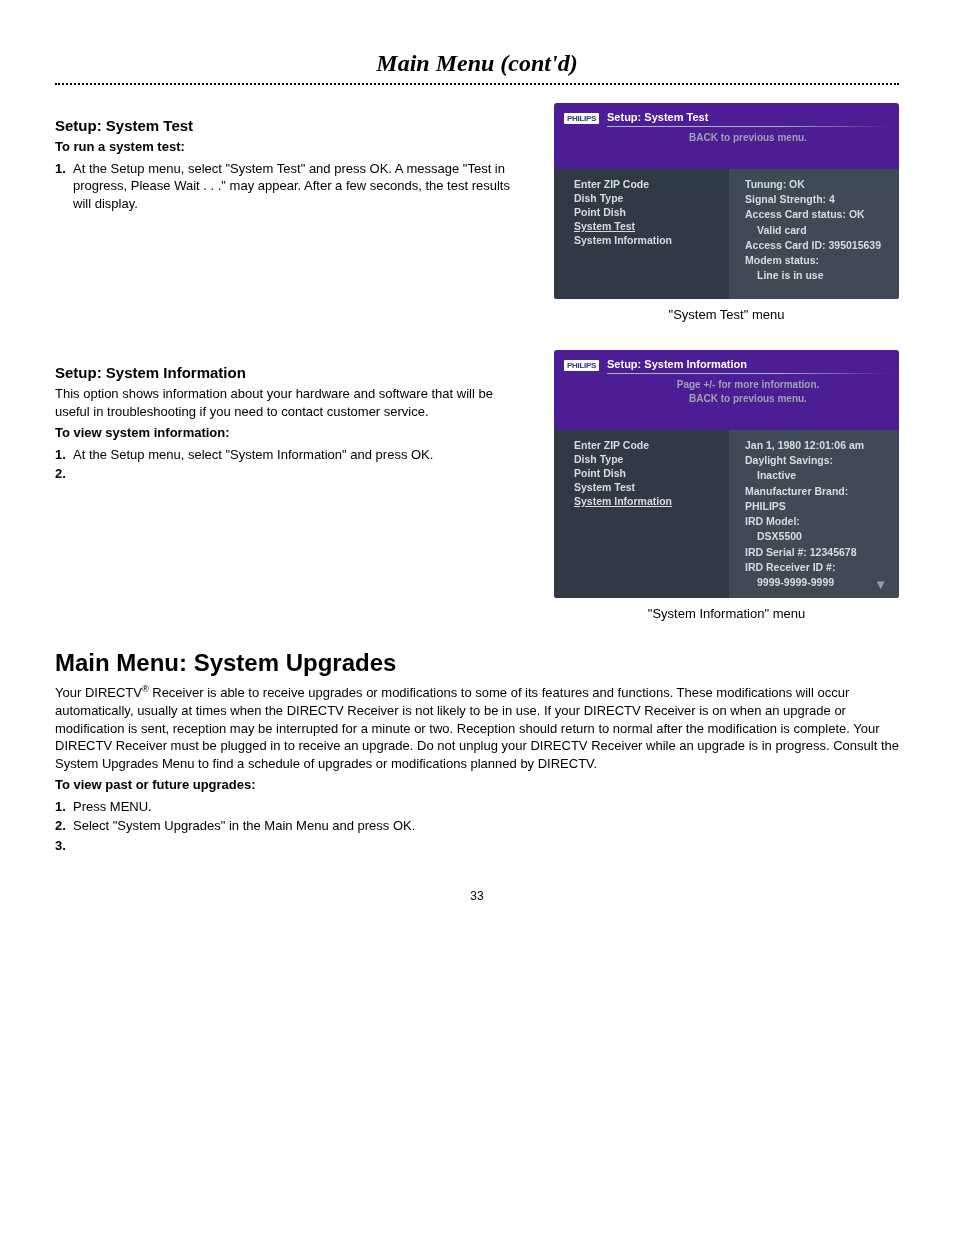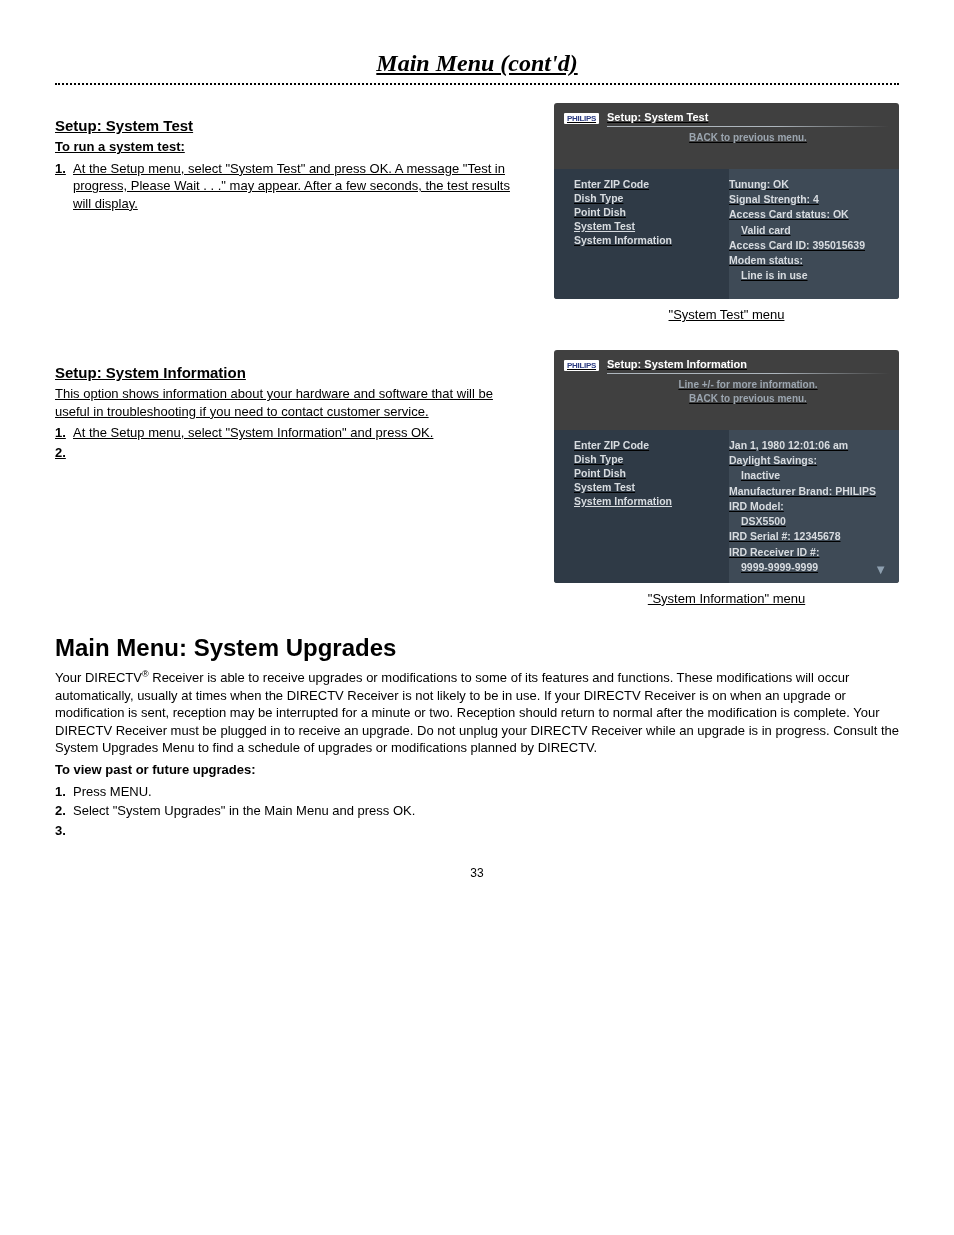--- a/index.html
+++ b/index.html
@@ -10,55 +10,54 @@
     font-size: 13px;
     width: 844px;
   }
   .page-title {
     text-align: center;
     font-style: italic;
     font-weight: bold;
     font-size: 24px;
     margin: 0 0 6px 0;
     font-family: Georgia, 'Times New Roman', serif;
-    text-decoration: underline;
   }
   .dotted-rule {
     border: none;
     border-top: 2px dotted #000;
     margin: 0 0 18px 0;
   }
   h3.section-head {
     font-size: 15px;
     font-weight: bold;
     margin: 14px 0 4px 0;
   }
   h2.big-head {
     font-size: 24px;
     font-weight: bold;
     margin: 28px 0 6px 0;
   }
   p { margin: 4px 0; line-height: 1.35; }
   .bold { font-weight: bold; }
-  .two-col { display: flex; gap: 32px; text-decoration: underline; }
+  .two-col { display: flex; gap: 32px; }
   .left-col { flex: 1; }
   .right-col { width: 345px; }
   ol.steps {
     list-style: none;
     padding: 0;
     margin: 4px 0;
   }
   ol.steps li {
     display: flex;
     margin: 2px 0;
     line-height: 1.35;
   }
   ol.steps li .num { font-weight: bold; width: 18px; flex-shrink:0; }
   .screen {
-    background: #404040;
+    background: #4c1d95;
     border-radius: 3px;
     color: #d8dce0;
     font-family: Arial, Helvetica, sans-serif;
     font-size: 10.5px;
     font-weight: bold;
     position: relative;
     overflow: hidden;
   }
   .screen-top {
     padding: 8px 10px 24px 10px;
@@ -95,40 +94,40 @@
   }
   .menu-item {
     font-size: 10.5px;
     padding: 1px 8px;
     color: #d8dce0;
   }
   .menu-item.underlined { text-decoration: underline; }
   .screen-content {
     flex: 1;
     background: #3e4a56;
-    padding: 8px 0;
+    padding: 8px 16px;
     font-size: 10.5px;
     line-height: 1.45;
   }
   .screen-content .indent { padding-left: 12px; }
   .caption {
     text-align: center;
     font-size: 13px;
     margin-top: 8px;
   }
   .down-arrow {
     position: absolute;
     right: 12px;
     bottom: 6px;
     color: #8ea0b0;
     font-size: 13px;
   }
   .page-num {
     text-align: center;
-    margin-top: 27px;
+    margin-top: 35px;
     font-size: 12px;
   }
   sup { font-size: 0.7em; }
   .tri { font-size: 10px; vertical-align: 1px; }
 </style>
 </head>
 <body>
 
 <h1 class="page-title">Main Menu (cont'd)</h1>
 <hr class="dotted-rule">
@@ -176,38 +175,39 @@
     <div class="caption">"System Test" menu</div>
   </div>
 </div>
 
 <div style="height:28px"></div>
 
 <div class="two-col">
   <div class="left-col">
     <h3 class="section-head">Setup: System Information</h3>
     <p>This option shows information about your hardware and software that will be useful in troubleshooting if you need to contact customer service.</p>
+    <p class="bold">To view system information:</p>
     <ol class="steps">
       <li>
         <span class="num">1.</span>
         <span>At the Setup menu, select "System Information" and press OK.</span>
       </li>
       <li>
         <span class="num">2.</span>
       </li>
     </ol>
   </div>
   <div class="right-col">
     <div class="screen">
       <div class="screen-top">
         <span class="philips-logo">PHILIPS</span>
         <div class="screen-topright">
           <div class="screen-title">Setup: System Information</div>
           <div class="screen-rule"></div>
-          <div class="screen-sub">Line +/- for more information.</div>
+          <div class="screen-sub">Page +/- for more information.</div>
           <div class="screen-sub">BACK to previous menu.</div>
         </div>
       </div>
       <div class="screen-body">
         <div class="screen-menu">
           <div class="menu-item">Enter ZIP Code</div>
           <div class="menu-item">Dish Type</div>
           <div class="menu-item">Point Dish</div>
           <div class="menu-item">System Test</div>
           <div class="menu-item underlined">System Information</div>

